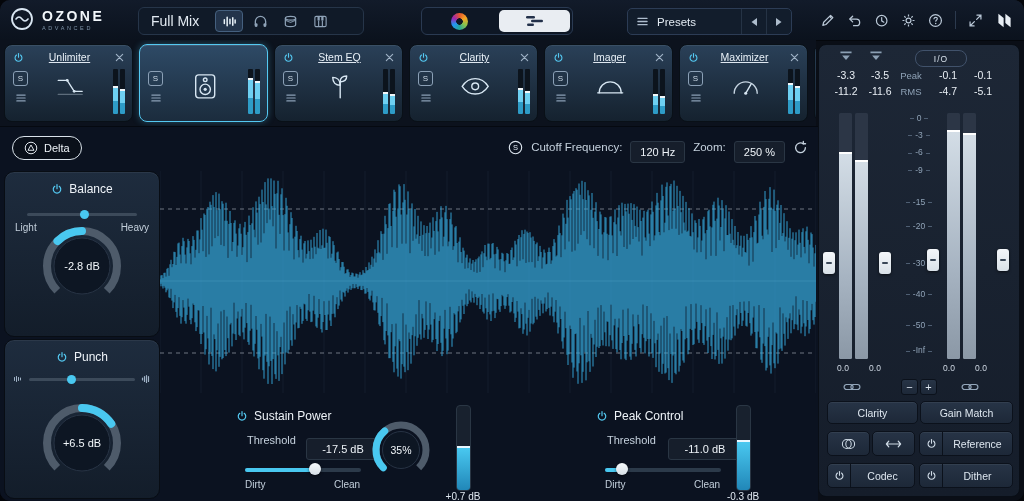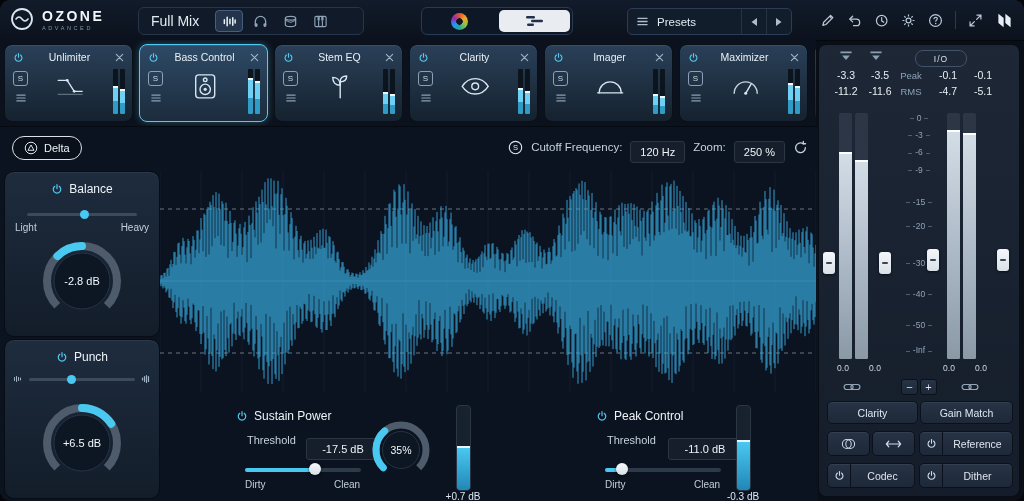--- a/index.html
+++ b/index.html
@@ -38,21 +38,21 @@
   .tb-icons{position:absolute;right:10px;top:0;height:40px;display:flex;align-items:center;gap:12px;}
   .tbi{width:15px;height:15px;color:#b9c7d6;}
   .tbdiv{width:1px;height:18px;background:#2c3a4e;}
   .ni{width:19px;height:19px;color:#e8eef4;}
 
   
   #modulerow{position:absolute;left:0;top:40px;width:816px;height:86px;background:#0c121d;
              display:flex;gap:6px;padding:4px 0 4px 4px;box-sizing:border-box;overflow:hidden;}
   .module{position:relative;flex:0 0 127px;border-radius:8px;
           background:linear-gradient(180deg,#2a4058,#15222f);border:1px solid #091017;
-          box-shadow:inset 0 1px 0 rgba(255,255,255,.08);}
+          box-shadow:inset 0 1px 0 rgba(255,255,255,.08);text-decoration:underline;}
   .module.selected{background:linear-gradient(180deg,#2e4a66,#1b2c3d);border:1px solid #54c9f2;
           box-shadow:0 0 7px rgba(84,201,242,.35), inset 0 1px 0 rgba(255,255,255,.1);}
   .mhead{display:flex;align-items:center;gap:4px;padding:6px 8px 0 8px;}
   .mpwr{width:11px;height:11px;color:#54c9f2;}
   .mname{flex:1;text-align:center;font-size:10.5px;color:#e8f0f7;white-space:nowrap;overflow:hidden;}
   .mclose{width:9px;height:9px;color:#9fb2c6;}
   .mleft{position:absolute;left:8px;top:26px;display:flex;flex-direction:column;gap:7px;align-items:center;}
   .sbadge{width:13px;height:13px;border:1px solid #8ba0b6;border-radius:3px;font-size:8px;color:#cfdce8;
           display:flex;align-items:center;justify-content:center;}
   .mlist{width:12px;height:10px;color:#8ba0b6;}
@@ -91,21 +91,21 @@
   .card-range{position:absolute;left:10px;right:10px;top:50px;display:flex;justify-content:space-between;
         font-size:10px;color:#c3cfdb;}
   .pslider-row{position:absolute;left:8px;right:8px;top:34px;display:flex;align-items:center;gap:6px;}
   .pslider-row .ic{width:10px;height:10px;color:#9fb2c6;}
   .pslider-row .strip{position:relative;flex:1;height:10px;}
   .knob{position:absolute;}
   .knob svg{position:absolute;left:0;top:0;}
   .kval{position:absolute;left:0;right:0;top:50%;transform:translateY(-50%);text-align:center;
         font-size:11px;color:#f2f7fb;}
   #kb-balance,#kb-punch{left:50%;transform:translateX(-50%);width:82px;height:82px;}
-  #kb-balance{top:68px;} #kb-punch{top:62px;}
+  #kb-balance{top:53px;} #kb-punch{top:62px;}
 
   .procgroup{position:absolute;top:276px;height:100px;}
   #sustain-group{left:230px;width:280px;}
   #peak-group{left:590px;width:230px;}
   .pg-head{position:absolute;left:6px;top:6px;display:flex;align-items:center;gap:6px;}
   .pg-head .ic{width:12px;height:12px;color:#54c9f2;}
   .pg-title{font-size:12px;color:#eef3f8;}
   .pg-thl{position:absolute;left:17px;top:31px;font-size:11px;color:#c6d2de;}
   .pg-thv{position:absolute;top:26px;width:74px;height:22px;box-sizing:border-box;}
   #sustain-group .pg-thv{left:76px;} #peak-group .pg-thv{left:78px;}
@@ -329,34 +329,20 @@
       <div class="mmeter">
         <div class="mbar">
             <div class="mfill" style="height: 62%;"></div>
           </div>
         <div class="mbar">
             <div class="mfill" style="height: 55%;"></div>
           </div>
       </div>
     </div>
       <div class="module selected">
-      <div class="mhead">
-        <span class="ic mpwr">
-            <svg viewBox="0 0 16 16" fill="none" stroke="currentColor" stroke-width="1.6" stroke-linecap="round">
-              <path d="M8 2.2v5.3"></path>
-              <path d="M5.1 4.4a5 5 0 1 0 5.8 0"></path>
-            </svg>
-          </span>
-        <span class="mname">Bass Control</span>
-        <span class="ic mclose">
-            <svg viewBox="0 0 10 10" fill="none" stroke="currentColor" stroke-width="1.3" stroke-linecap="round">
-              <path d="M1.5 1.5l7 7M8.5 1.5l-7 7"></path>
-            </svg>
-          </span>
-      </div>
       <div class="mleft">
         <span class="sbadge">S</span>
         <span class="ic mlist">
             <svg viewBox="0 0 14 12" fill="none" stroke="currentColor" stroke-width="1.4" stroke-linecap="round">
               <path d="M2 2.5h10M2 6h10M2 9.5h10"></path>
             </svg>
           </span>
       </div>
       <span class="ic micon">
           <svg viewBox="0 0 26 28" fill="none" stroke="currentColor" stroke-width="1.4">

